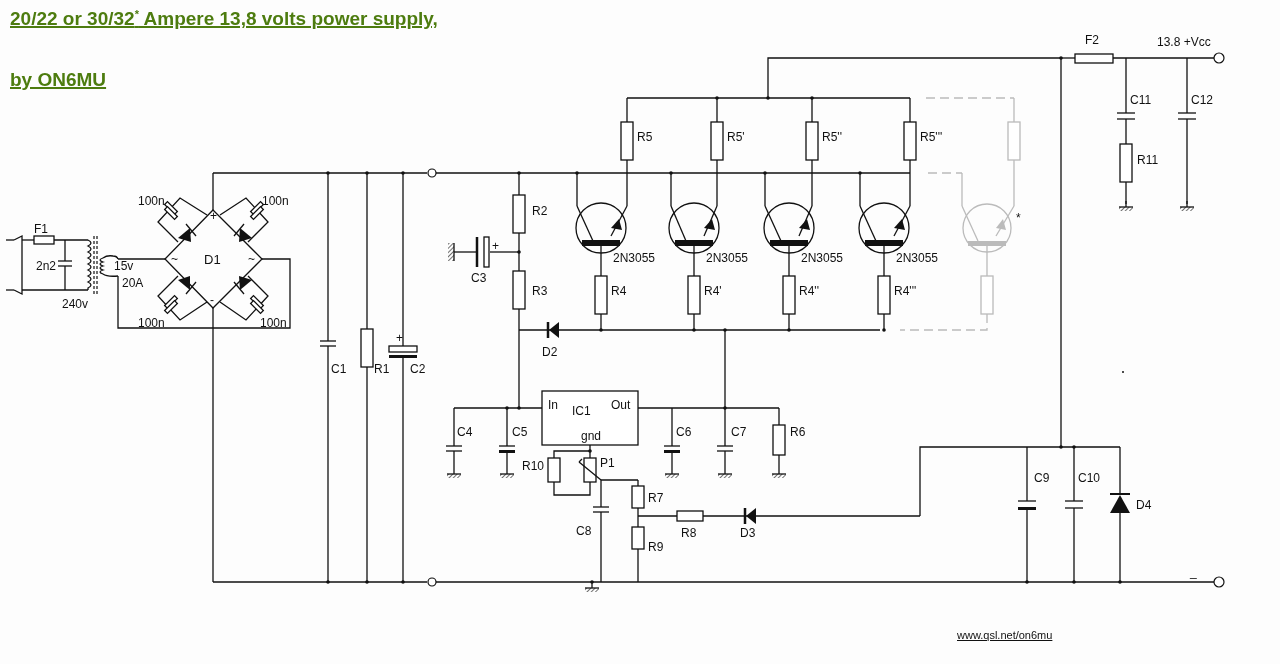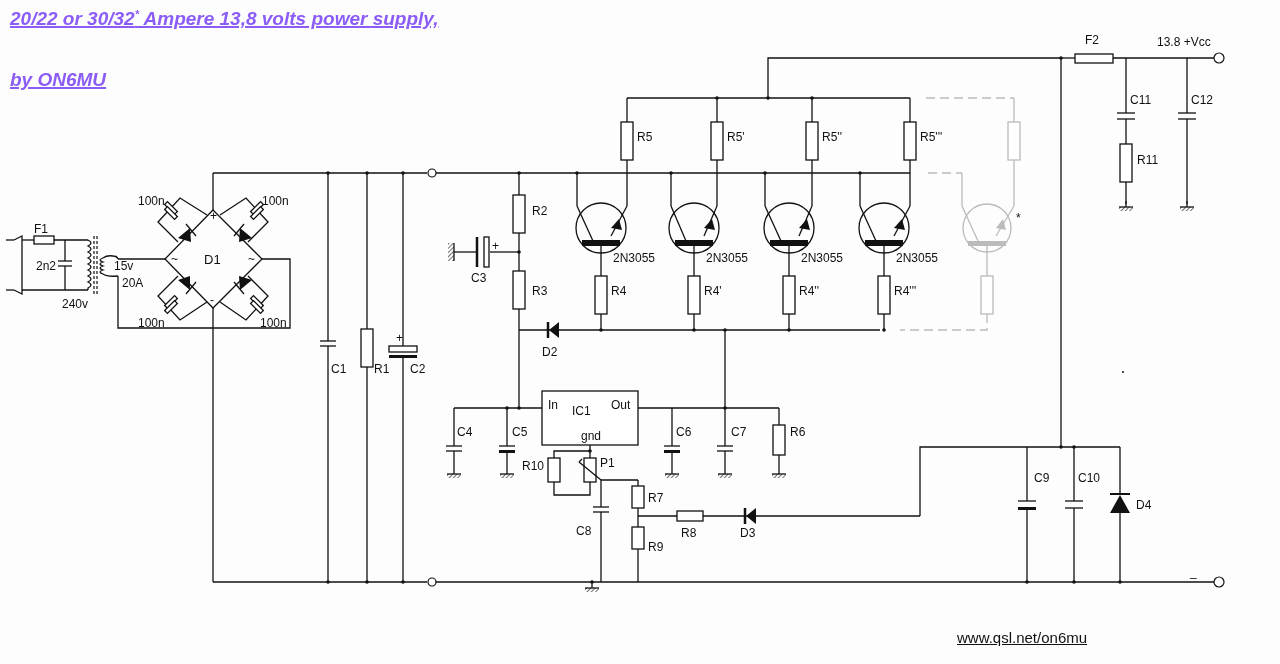--- a/index.html
+++ b/index.html
@@ -1,27 +1,27 @@
 <!DOCTYPE html>
 <html><head>
 <meta charset="utf-8">
 <style>
   html,body{margin:0;padding:0;background:#fdfdfd;}
   body{width:1280px;height:664px;overflow:hidden;position:relative;font-family:"Liberation Sans",sans-serif;}
   #canvas{position:absolute;left:0;top:0;width:1280px;height:664px;}
-  .title{position:absolute;left:10px;font-family:"Liberation Sans",sans-serif;font-weight:bold;font-style:italic;font-size:19px;color:#8b5cf6;text-decoration:underline;text-decoration-thickness:2px;white-space:nowrap;}
+  .title{position:absolute;left:10px;font-family:"Liberation Sans",sans-serif;font-weight:bold;font-size:19px;color:#4d7c0f;text-decoration:underline;text-decoration-thickness:2px;white-space:nowrap;}
   .title sup{font-size:11px;}
   .lbl{font-family:"Liberation Sans",sans-serif;font-size:12px;fill:#111;}
   .w{stroke:#111;stroke-width:1.3;fill:none;}
   .g{stroke:#bbb;stroke-width:1.3;fill:none;}
   .gd{stroke:#bbb;stroke-width:1.3;fill:none;stroke-dasharray:9 5;}
   .res{fill:#fff;stroke:#111;stroke-width:1.3;}
   .resg{fill:#fff;stroke:#bbb;stroke-width:1.3;}
   .dot{fill:#111;}
-  .url{position:absolute;left:957px;top:629px;font-size:15px;color:#111;text-decoration:underline;font-family:"Liberation Sans",sans-serif;}
+  .url{position:absolute;left:957px;top:629px;font-size:11px;color:#111;text-decoration:underline;font-family:"Liberation Sans",sans-serif;}
 </style>
 </head>
 <body>
 
 <div class="title" style="top:8px;">
   <span>20/22 or 30/32</span><sup>*</sup><span> Ampere 13,8 volts power supply,</span>
 </div>
 <div class="title" style="top:33px;margin-top:36px;">by ON6MU</div>
 
 <svg id="canvas" viewBox="0 0 1280 664" xmlns="http://www.w3.org/2000/svg">

